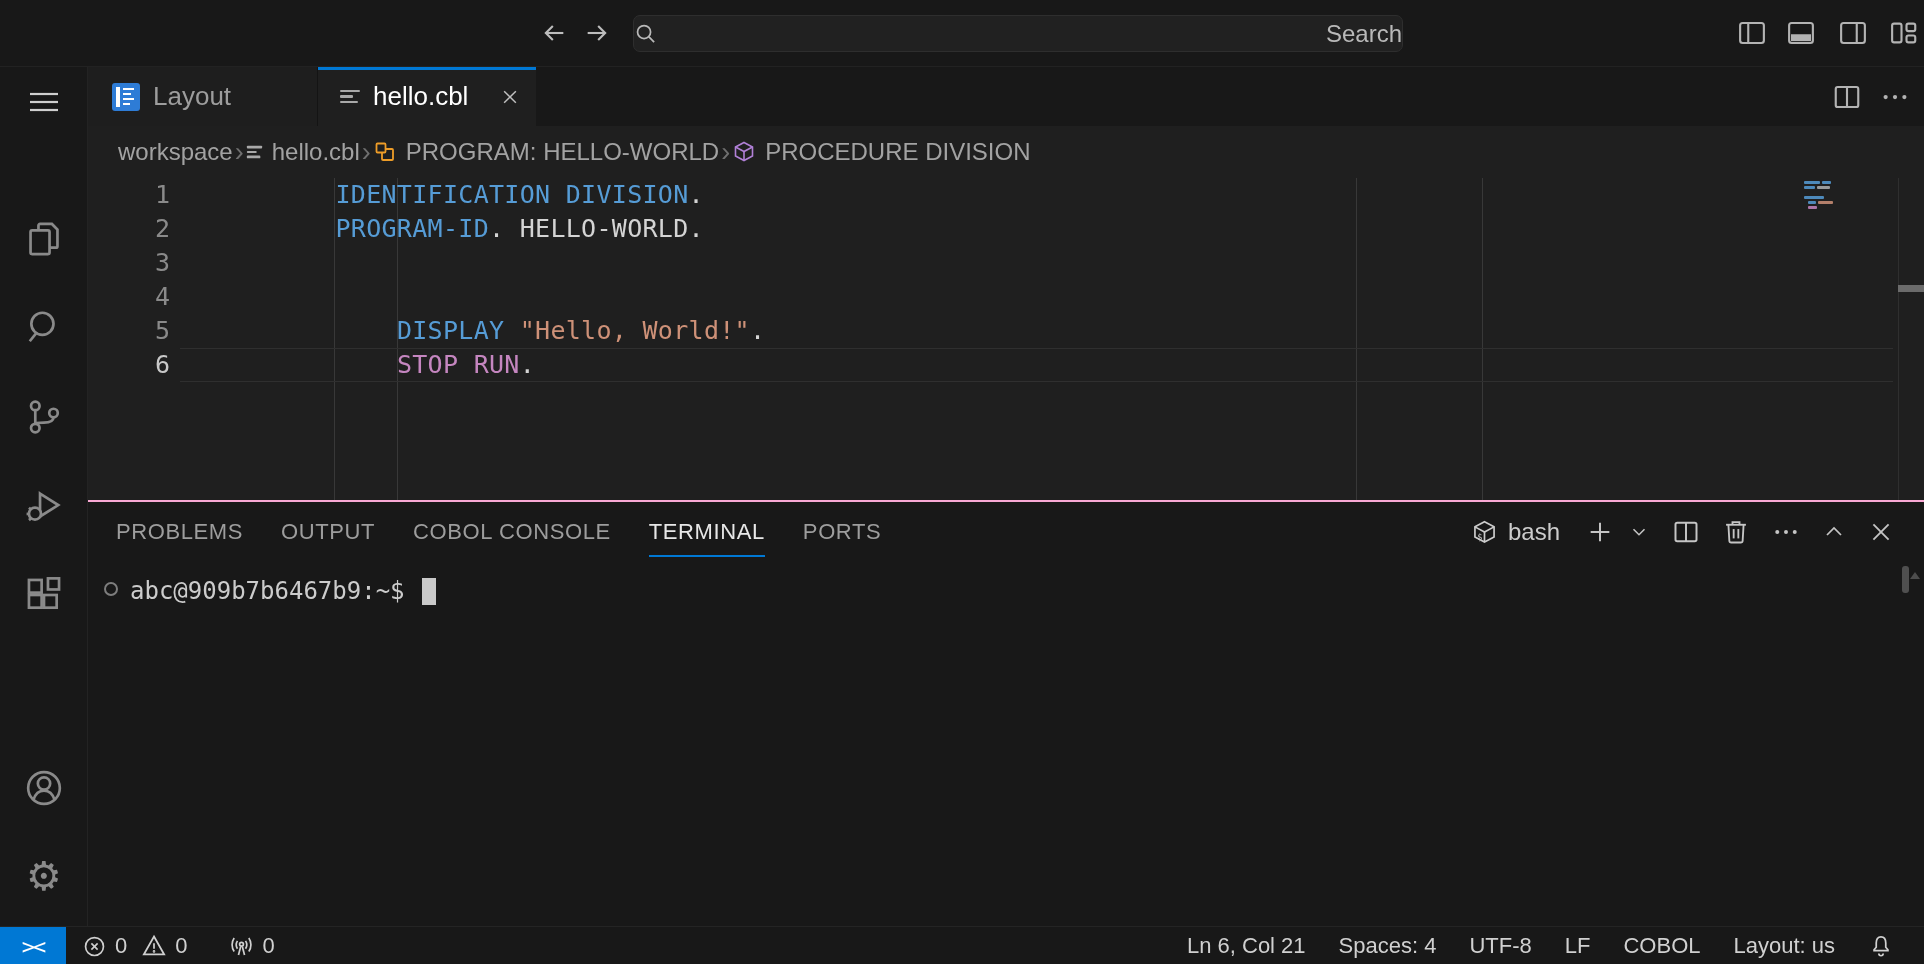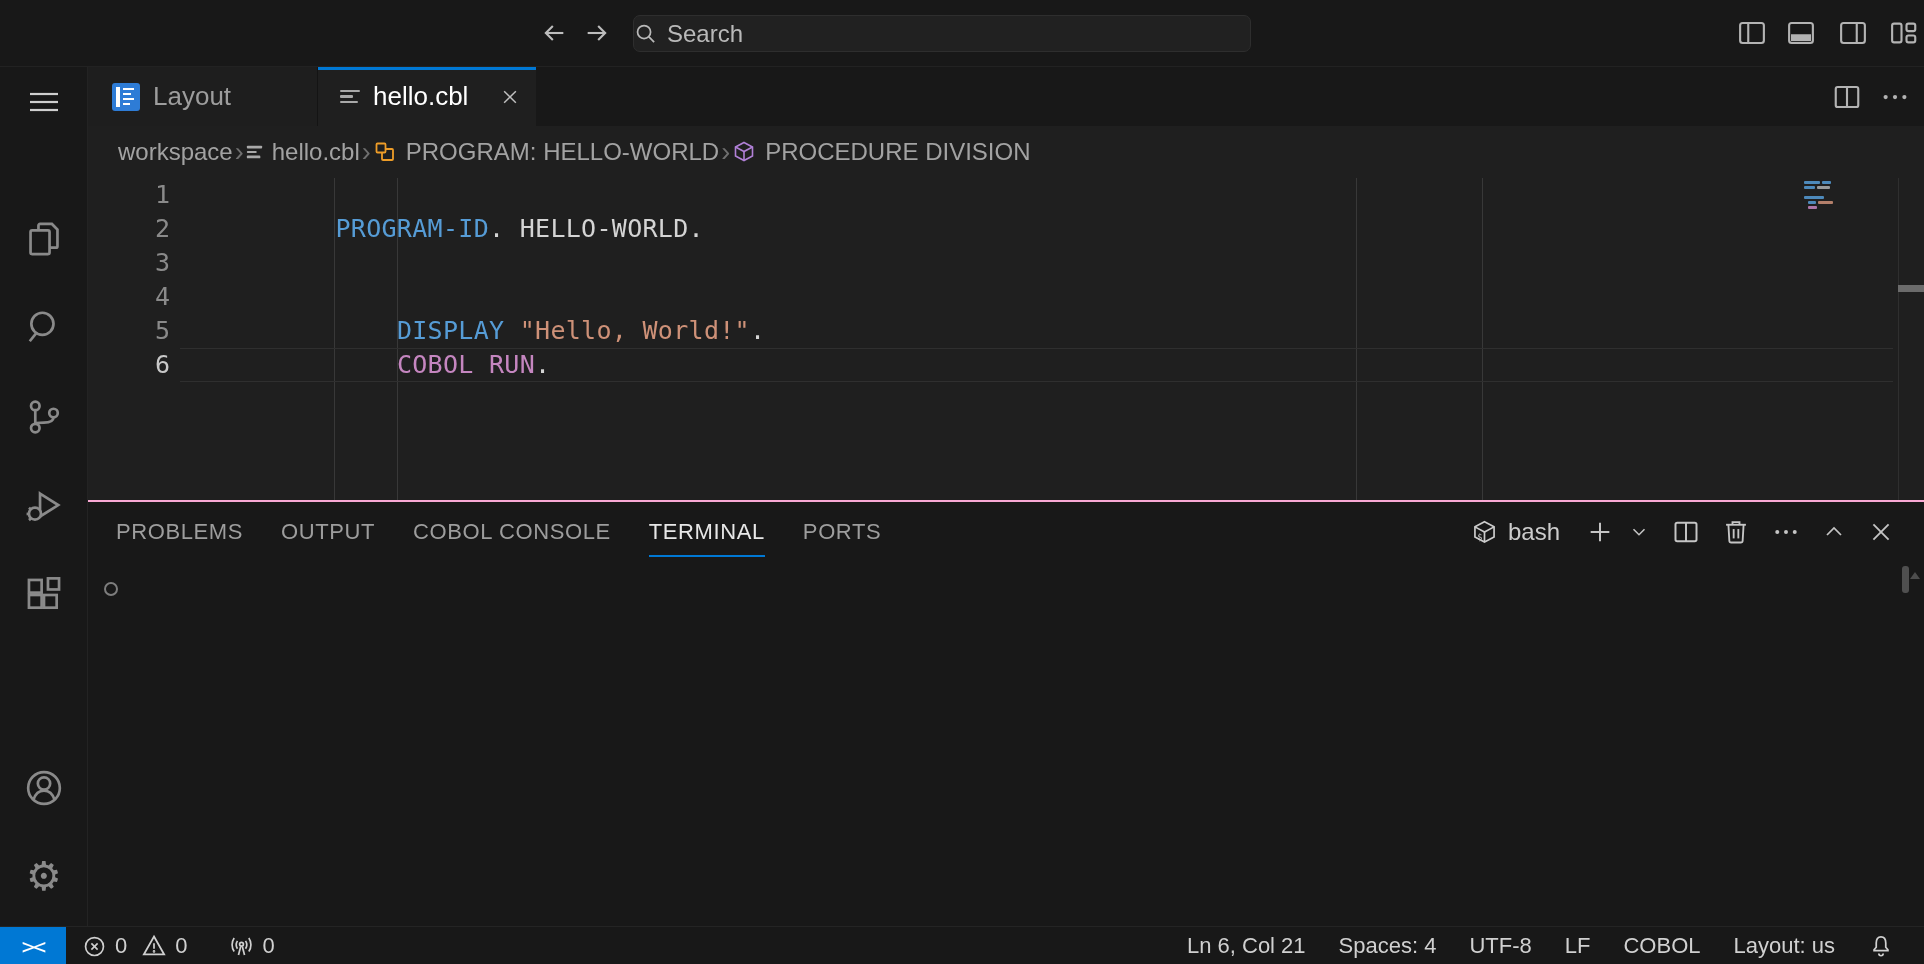--- a/index.html
+++ b/index.html
@@ -9,22 +9,22 @@
   *{margin:0;padding:0;box-sizing:border-box}
   html,body{background:#000}
   #app{position:relative;width:1924px;height:964px;background:var(--bg0);overflow:hidden;
        font-family:"Liberation Sans",sans-serif;color:var(--txt)}
   .abs{position:absolute}
   svg{display:block}
 
   
   #titlebar{left:0;top:0;width:1924px;height:67px;background:var(--bg0);border-bottom:1px solid #222}
   .nav-arrow{top:16px;width:34px;height:34px;color:#bdbdbd;display:flex;align-items:center;justify-content:center}
-  #cmd-center{left:633px;top:15px;width:618px;height:37px;background:#212121;border:1px solid #2e2e2e;
-      border-radius:7px;display:flex;align-items:center;justify-content:flex-start;gap:10px;color:#b9b9b9;font-size:24px}
+  #cmd-center{left:633px;top:15px;width:770px;height:37px;background:#212121;border:1px solid #2e2e2e;
+      border-radius:7px;display:flex;align-items:center;justify-content:space-between;gap:10px;color:#b9b9b9;font-size:24px}
   .tb-icon{top:18px;width:30px;height:30px;color:#b3b3b3}
 
   
   #activitybar{left:0;top:67px;width:88px;height:859px;background:var(--bg0);border-right:1px solid #232323}
   .act{left:0;width:88px;height:70px;display:flex;align-items:center;justify-content:center;color:var(--icon)}
 
   
   #tabstrip{left:88px;top:67px;width:1836px;height:59px;background:var(--bg0);display:flex}
   .tab{height:59px;display:flex;align-items:center;position:relative}
   #tab-welcome{width:230px;background:#1e1e1e;border-right:1px solid #141414;padding-left:24px;gap:13px;color:var(--dim)}
@@ -344,24 +344,25 @@
 
   <div id="cur-line" class="abs"></div>
 
   <div class="gutter-num abs" style="top:178px">1</div>
   <div class="gutter-num abs" style="top:212px">2</div>
   <div class="gutter-num abs" style="top:246px">3</div>
   <div class="gutter-num abs" style="top:280px">4</div>
   <div class="gutter-num abs" style="top:314px">5</div>
   <div class="gutter-num cur abs" style="top:348px">6</div>
 
+  <div class="code-line abs" style="top:178px"><span class="tk-pl">       </span><span class="tk-kw">IDENTIFICATION DIVISION</span><span class="tk-pl">.</span></div>
   <div class="code-line abs" style="top:212px"><span class="tk-pl">       </span><span class="tk-kw">PROGRAM-ID</span><span class="tk-pl">. HELLO-WORLD.</span></div>
   <div class="code-line abs" style="top:246px"></div>
   <div class="code-line abs" style="top:314px"><span class="tk-pl">           </span><span class="tk-kw">DISPLAY</span><span class="tk-pl"> </span><span class="tk-str">"Hello, World!"</span><span class="tk-pl">.</span></div>
-  <div class="code-line abs" style="top:348px"><span class="tk-pl">           </span><span class="tk-flow">COBOL RUN</span><span class="tk-pl">.</span></div>
+  <div class="code-line abs" style="top:348px"><span class="tk-pl">           </span><span class="tk-flow">STOP RUN</span><span class="tk-pl">.</span></div>
 
   <div>
     <div class="mm" style="left:1804px;top:181px;width:16px;background:#569cd6;opacity:.85"></div>
     <div class="mm" style="left:1822px;top:181px;width:9px;background:#569cd6;opacity:.85"></div>
     <div class="mm" style="left:1804px;top:186px;width:11px;background:#569cd6;opacity:.85"></div>
     <div class="mm" style="left:1817px;top:186px;width:13px;background:#cfcfcf;opacity:.7"></div>
     <div class="mm" style="left:1804px;top:196px;width:20px;background:#569cd6;opacity:.85"></div>
     <div class="mm" style="left:1808px;top:201px;width:8px;background:#569cd6;opacity:.85"></div>
     <div class="mm" style="left:1818px;top:201px;width:15px;background:#ce9178;opacity:.85"></div>
     <div class="mm" style="left:1808px;top:206px;width:9px;background:#c586c0;opacity:.85"></div>
@@ -444,20 +445,21 @@
             <g stroke="currentColor" stroke-width="1.7">
               <line x1="5" y1="5" x2="19" y2="19"></line>
               <line x1="19" y1="5" x2="5" y2="19"></line>
             </g>
           </svg>
       </span>
     </div>
 
     <div id="term-row">
       <span id="term-deco"></span>
+      <span id="term-text"><span>abc@909b7b6467b9:~$</span><span id="term-cursor"></span></span>
     </div>
     <div id="term-scroll"></div>
     <div id="term-mark"></div>
   </div>
 
   <div id="statusbar" class="abs">
     <div id="remote" class="abs">
       <span>&gt;&lt;</span>
     </div>
 

